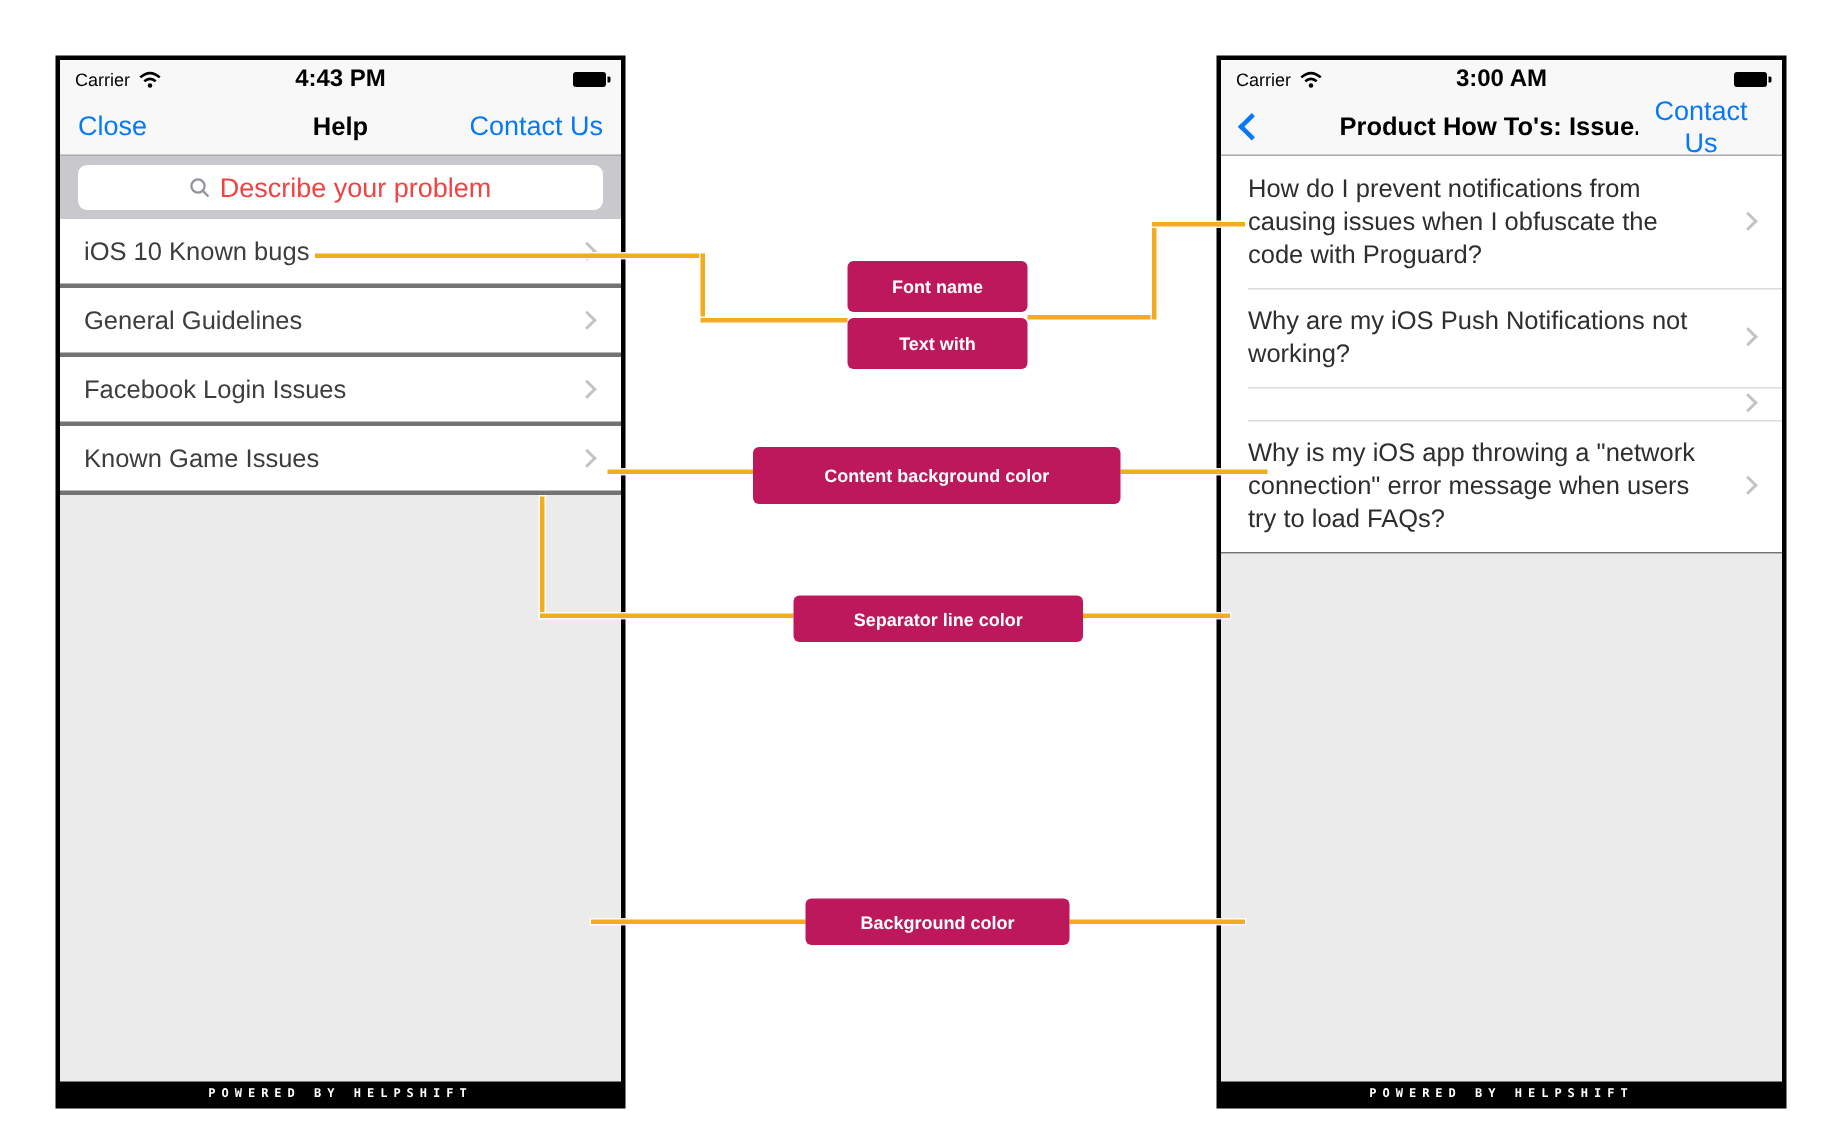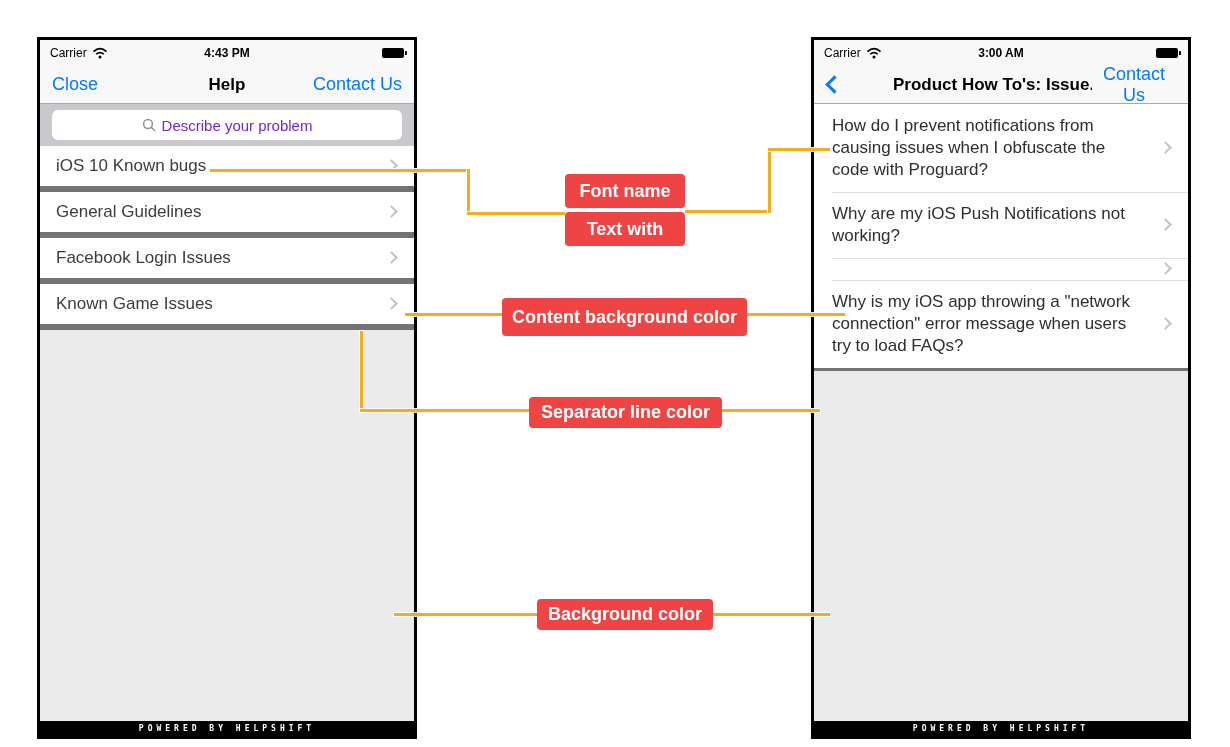--- a/index.html
+++ b/index.html
@@ -10,21 +10,21 @@
   
   .phone { position:absolute; top:37px; width:380px; height:702px;
            border:3px solid #000; background:#fff; display:flex; flex-direction:column; }
   .phone.left  { left:37px; }
   .phone.right { left:811px; }
 
   
   .statusbar { height:26px; background:#F8F8F8; position:relative;
                display:flex; align-items:center; padding:0 10px; flex:0 0 auto; }
   .carrier { font-size:12px; color:#000; display:flex; align-items:center; gap:5px; }
-  .time { position:absolute; left:0; right:0; text-align:center; font-size:12px; font-weight:700; color:#000; }
+  .time { position:absolute; left:0; right:0; text-align:center; font-size:16px; font-weight:700; color:#000; }
   .battery { margin-left:auto; position:relative; width:22px; height:10px; background:#000;
              border-radius:2px; z-index:1; }
   .battery::after { content:""; position:absolute; right:-3px; top:3px; width:2px; height:4px;
                     background:#000; border-radius:0 1px 1px 0; }
 
   
   .navbar { height:38px; background:#F8F8F8; border-bottom:1px solid #A9A9AC;
             display:flex; align-items:center; padding:0 12px; position:relative; flex:0 0 auto; }
   .nav-btn { font-size:18px; color:#0779F5; background:none; border:none; cursor:default;
              font-family:"Liberation Sans", sans-serif; }
@@ -34,48 +34,48 @@
   .back-chev { width:13px; height:13px; border-left:3px solid #0779F5; border-bottom:3px solid #0779F5;
                transform:rotate(45deg); margin:0 4px 0 2px; flex:0 0 auto; }
   .nav-title-trunc { font-size:17px; font-weight:700; color:#000; margin-left:48px;
                      white-space:nowrap; overflow:hidden; }
 
   
   .search-section { height:42px; background:#C8C8CD; display:flex; align-items:center;
                     padding:0 12px; flex:0 0 auto; }
   .search-field { flex:1; height:30px; background:#fff; border-radius:6px;
                   display:flex; align-items:center; justify-content:center; gap:6px; }
-  .search-ph { font-size:15px; color:#6d28d9; }
-
-  
-  .sec-row { height:46px; border-bottom:6px solid #737373; background:#fff;
+  .search-ph { font-size:18px; color:#ef4444; }
+
+  
+  .sec-row { height:46px; border-bottom:3px solid #737373; background:#fff;
              display:flex; align-items:center; padding:0 16px; position:relative; flex:0 0 auto; }
   .sec-row-label { font-size:17px; color:#3D3D3D; }
   .chev { position:absolute; right:18px; top:50%; width:9px; height:9px; margin-top:-5px;
           border-top:2px solid #C2C2C7; border-right:2px solid #C2C2C7; transform:rotate(45deg); }
 
   
-  .faq-list { background:#0c4a6e; border-bottom:3px solid #737373; flex:0 0 auto; }
+  .faq-list { background:#0c4a6e; border-bottom:1px solid #737373; flex:0 0 auto; }
   .faq-row { position:relative; padding:11px 46px 11px 18px; background:#fff; }
   .faq-row + .faq-row::before { content:""; position:absolute; top:0; left:18px; right:0;
                                 height:1px; background:#DCDCDC; }
   .faq-label { font-size:17px; line-height:22px; color:#2E2E2E; }
 
   .filler { flex:1 1 auto; background:#EBEBEB; }
 
   
   .phone-footer { height:15px; background:#000; display:flex; align-items:center;
                   justify-content:center; flex:0 0 auto; }
   .footer-text { color:#fff; font-size:8px; font-weight:700; letter-spacing:4px;
                  font-family:"DejaVu Sans Mono", monospace; }
 
   
-  .badge { position:absolute; background:#ef4444; border-radius:4px; color:#fff;
+  .badge { position:absolute; background:#be185d; border-radius:4px; color:#fff;
            display:flex; align-items:center; justify-content:center;
-           font-size:18px; font-weight:700; z-index:5; }
+           font-size:12px; font-weight:700; z-index:5; }
   .badge-font    { left:565px; top:174px; width:120px; height:34px; }
   .badge-text    { left:565px; top:212px; width:120px; height:34px; }
   .badge-content { left:502px; top:298px; width:245px; height:38px; }
   .badge-sep     { left:529px; top:397px; width:193px; height:31px; }
   .badge-bg      { left:537px; top:599px; width:176px; height:31px; }
 
   
   .cline { position:absolute; background:#F1AD1F; z-index:4;
            box-shadow:0 0 0 1px rgba(255,255,255,0.9); }
   .h { height:3px; } .v { width:3px; }

